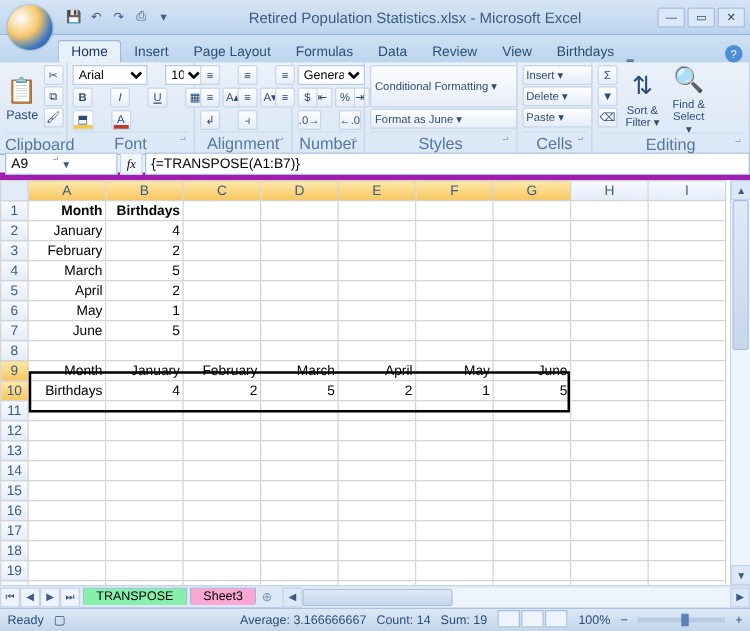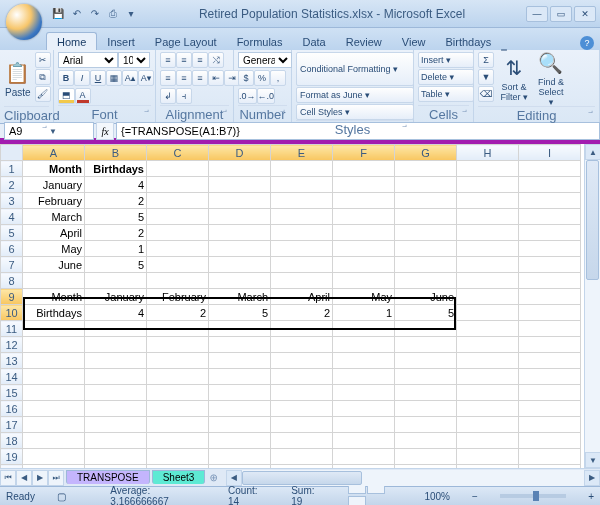--- a/index.html
+++ b/index.html
@@ -24,21 +24,21 @@
 
 .ribbon { height: 74px; background: linear-gradient(#eaf1fa,#dae7f5); border-bottom: 1px solid #9db8d9; display: flex; font-size: 10px; color: #2a4d77; }
 .group { border-right: 1px solid #c3d5ea; padding: 2px 4px 0; display: flex; flex-direction: column; }
 .group-body { flex: 1; display: flex; gap: 3px; align-items: flex-start; }
 .group-label { text-align: center; font-size: 13px; color: #5577a0; padding: 1px 0; border-top: 1px solid #d0ddee; position: relative; }
 .group-label::after { content: "⌐"; position: absolute; right: 2px; font-size: 8px; transform: rotate(180deg); color:#7a95b8; }
 .btncol { display: flex; flex-direction: column; gap: 1px; }
 .rbtn { min-width: 16px; height: 16px; border: 1px solid #c7d7ea; background: linear-gradient(#fefefe,#e6eef9); border-radius: 2px; display: flex; align-items: center; justify-content: center; font-size: 9px; }
 .bigbtn { width: 34px; height: 54px; display:flex; flex-direction:column; align-items:center; justify-content:center; gap:2px; border:1px solid transparent; border-radius:3px; }
 .bigbtn .ic { font-size: 20px; }
-.row { display:flex; gap:0; }
+.row { display:flex; gap:14px; }
 select.rsel, input.rsel { font-size:10px; height:16px; border:1px solid #b7cbe2; background:#fff; }
 .ic { display:inline-block; }
 
 
 .fbar { height: 20px; background: #e6eef8; border-bottom: 6px solid #a21caf; display: flex; align-items: center; font-size: 11px; }
 .namebox { width: 90px; height: 18px; border: 1px solid #a7c0dd; background: #fff; margin-left: 4px; display: flex; align-items: center; padding: 0 4px; }
 .namebox span { flex:1; }
 .fxbtns { display:flex; margin:0 2px; }
 .fxbtns span { width:18px; height:18px; border:1px solid #c7d7ea; background:#f3f7fc; display:flex; align-items:center; justify-content:center; font-size:10px; font-style:italic; font-family: "Times New Roman", serif; }
 .formula { flex:1; height:18px; border:1px solid #a7c0dd; background:#fff; padding:0 4px; display:flex; align-items:center; }
@@ -59,28 +59,28 @@
 .selborder { position:absolute; border:2px solid #000; pointer-events:none; }
 .vscroll { width:16px; background:#e6eef8; border-left:1px solid #c3d5ea; display:flex; flex-direction:column; }
 .vscroll .arr, .hscroll .arr { height:16px; width:16px; background:#dbe8f7; border:1px solid #c3d5ea; font-size:8px; display:flex; align-items:center; justify-content:center; color:#3b5c82; }
 .vscroll .track { flex:1; background:#eef4fb; position:relative; }
 .vscroll .thumb { position:absolute; left:1px; right:1px; top:0; height:120px; background:linear-gradient(#dfe9f6,#c6d7eb); border:1px solid #a7c0dd; border-radius:2px; }
 
 
 .tabsrow { height: 18px; background:#dfe9f6; border-top:1px solid #c3d5ea; display:flex; align-items:center; font-size:10px; }
 .tabsrow .nav { display:flex; }
 .tabsrow .nav span { width:16px; height:16px; border:1px solid #c3d5ea; background:#eef4fb; display:flex; align-items:center; justify-content:center; font-size:8px; color:#3b5c82; }
-.sheettab { padding: 1px 10px; background:#5eead4; border:1px solid #9db8d9; border-bottom:none; margin-left:2px; border-radius:0 0 3px 3px; transform: translateY(-1px); }
-.sheettab.inactive { background:#c4b5fd;text-align:right; }
+.sheettab { padding: 1px 10px; background:#f9a8d4; border:1px solid #9db8d9; border-bottom:none; margin-left:2px; border-radius:0 0 3px 3px; transform: translateY(-1px); }
+.sheettab.inactive { background:#86efac;text-align:right; }
 .hscroll { flex:1; display:flex; margin-left:8px; }
 .hscroll .track { flex:1; background:#eef4fb; position:relative; }
 .hscroll .thumb { position:absolute; top:1px; bottom:1px; left:0; width:120px; background:linear-gradient(#dfe9f6,#c6d7eb); border:1px solid #a7c0dd; border-radius:2px; }
 
 
-.status { height: 19px; background: linear-gradient(#dce8f6,#c3d5ea); border-top:1px solid #9db8d9; display:flex; align-items:center; font-size:10px; color:#2a4d77; padding: 0 6px; gap: 22px; }
+.status { height: 19px; background: linear-gradient(#dce8f6,#c3d5ea); border-top:1px solid #9db8d9; display:flex; align-items:center; font-size:10px; color:#2a4d77; padding: 0 6px; gap: 8px; }
 .status .spacer { flex:1; }
 .viewbtns span { width:18px; height:14px; border:1px solid #a7c0dd; background:#eef4fb; display:inline-block; margin-right:1px; }
 .zoomslider { width:70px; height:4px; background:#b7cbe2; position:relative; }
 .zoomslider::after { content:""; position:absolute; left:50%; top:-3px; width:6px; height:10px; background:#5a82b4; }
 </style>
 </head>
 <body>
 
 <div class="titlebar">
   <div class="orb"></div>
@@ -190,30 +190,29 @@
         <div class="rbtn">←.0</div>
       </div>
     </div>
     <div class="group-label">Number</div>
   </div>
 
   <div class="group" style="width:122px">
     <div class="group-body" style="flex-direction:column;gap:1px">
       <div class="rbtn" style="width:118px;justify-content:flex-start;padding:16px 3px">Conditional Formatting ▾</div>
       <div class="rbtn" style="width:118px;justify-content:flex-start;padding:0 3px">Format as June ▾</div>
-      <div class="rbtn" style="width:118px;justify-content:flex-start;padding:0 3px">Cell Styles ▾</div>
     </div>
     <div class="group-label">Styles</div>
   </div>
 
   <div class="group" style="width:60px">
     <div class="group-body" style="flex-direction:column;gap:1px">
       <div class="rbtn" style="width:56px;justify-content:flex-start;padding:0 2px">Insert ▾</div>
       <div class="rbtn" style="width:56px;justify-content:flex-start;padding:0 2px">Delete ▾</div>
-      <div class="rbtn" style="width:56px;justify-content:flex-start;padding:0 2px">Table ▾</div>
+      <div class="rbtn" style="width:56px;justify-content:flex-start;padding:0 2px">Paste ▾</div>
     </div>
     <div class="group-label">Cells</div>
   </div>
 
   <div class="group" style="flex:1">
     <div class="group-body">
       <div class="btncol">
         <div class="rbtn">Σ</div>
         <div class="rbtn">▼</div>
         <div class="rbtn">⌫</div>

